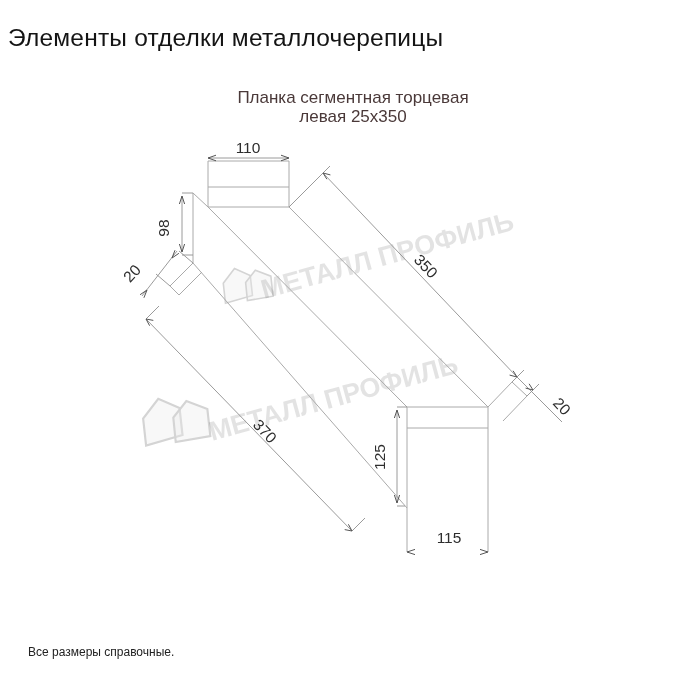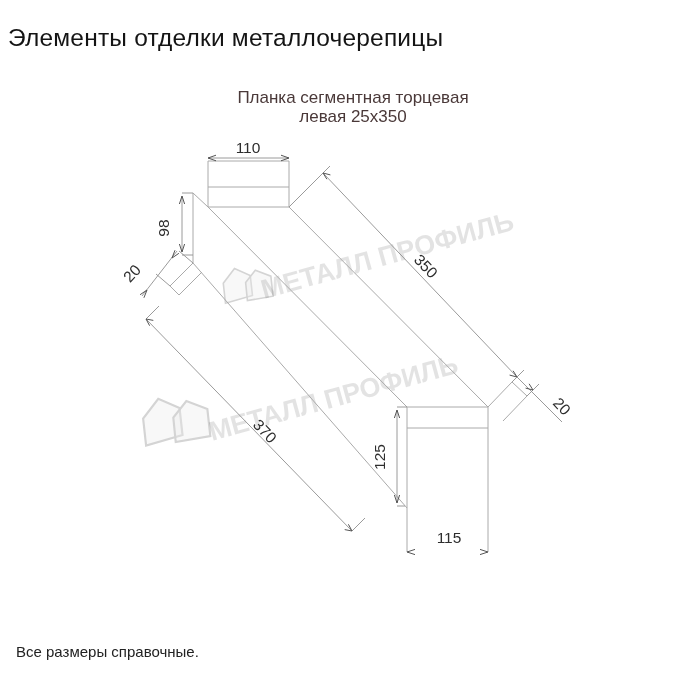--- a/index.html
+++ b/index.html
@@ -10,22 +10,22 @@
   .page-title{
     position:absolute;top:24px;left:8px;width:700px;
     font-size:24.5px;color:#141414;letter-spacing:.2px;
   }
   .drawing-subtitle{
     position:absolute;top:88px;left:0;width:706px;text-align:center;
     font-size:17px;line-height:19px;color:#4a3939;
   }
   .drawing-area{position:absolute;left:0;top:0;width:700px;height:700px;}
   .notes{
-    position:absolute;left:16px;top:644px;
-    font-size:15px;line-height:16.5px;color:#222222;
+    position:absolute;left:28px;top:644px;
+    font-size:12px;line-height:16.5px;color:#222222;
   }
   .obj{stroke:#aaaaaa;stroke-width:1;fill:none;}
   .dim{stroke:#8f8f8f;stroke-width:0.9;fill:none;}
   .arr{stroke:#555555;stroke-width:1;fill:none;}
   .dimtxt{fill:#2e2e2e;font-size:15.5px;font-family:"Liberation Sans",sans-serif;}
   .wm-txt{fill:rgba(60,60,60,0.14);font-size:27px;font-weight:bold;letter-spacing:1px;
           font-family:"Liberation Sans",sans-serif;}
   .wm-icon{stroke:#d4d4d4;stroke-width:1.6;fill:rgba(235,235,235,0.35);}
 </style>
 </head>

